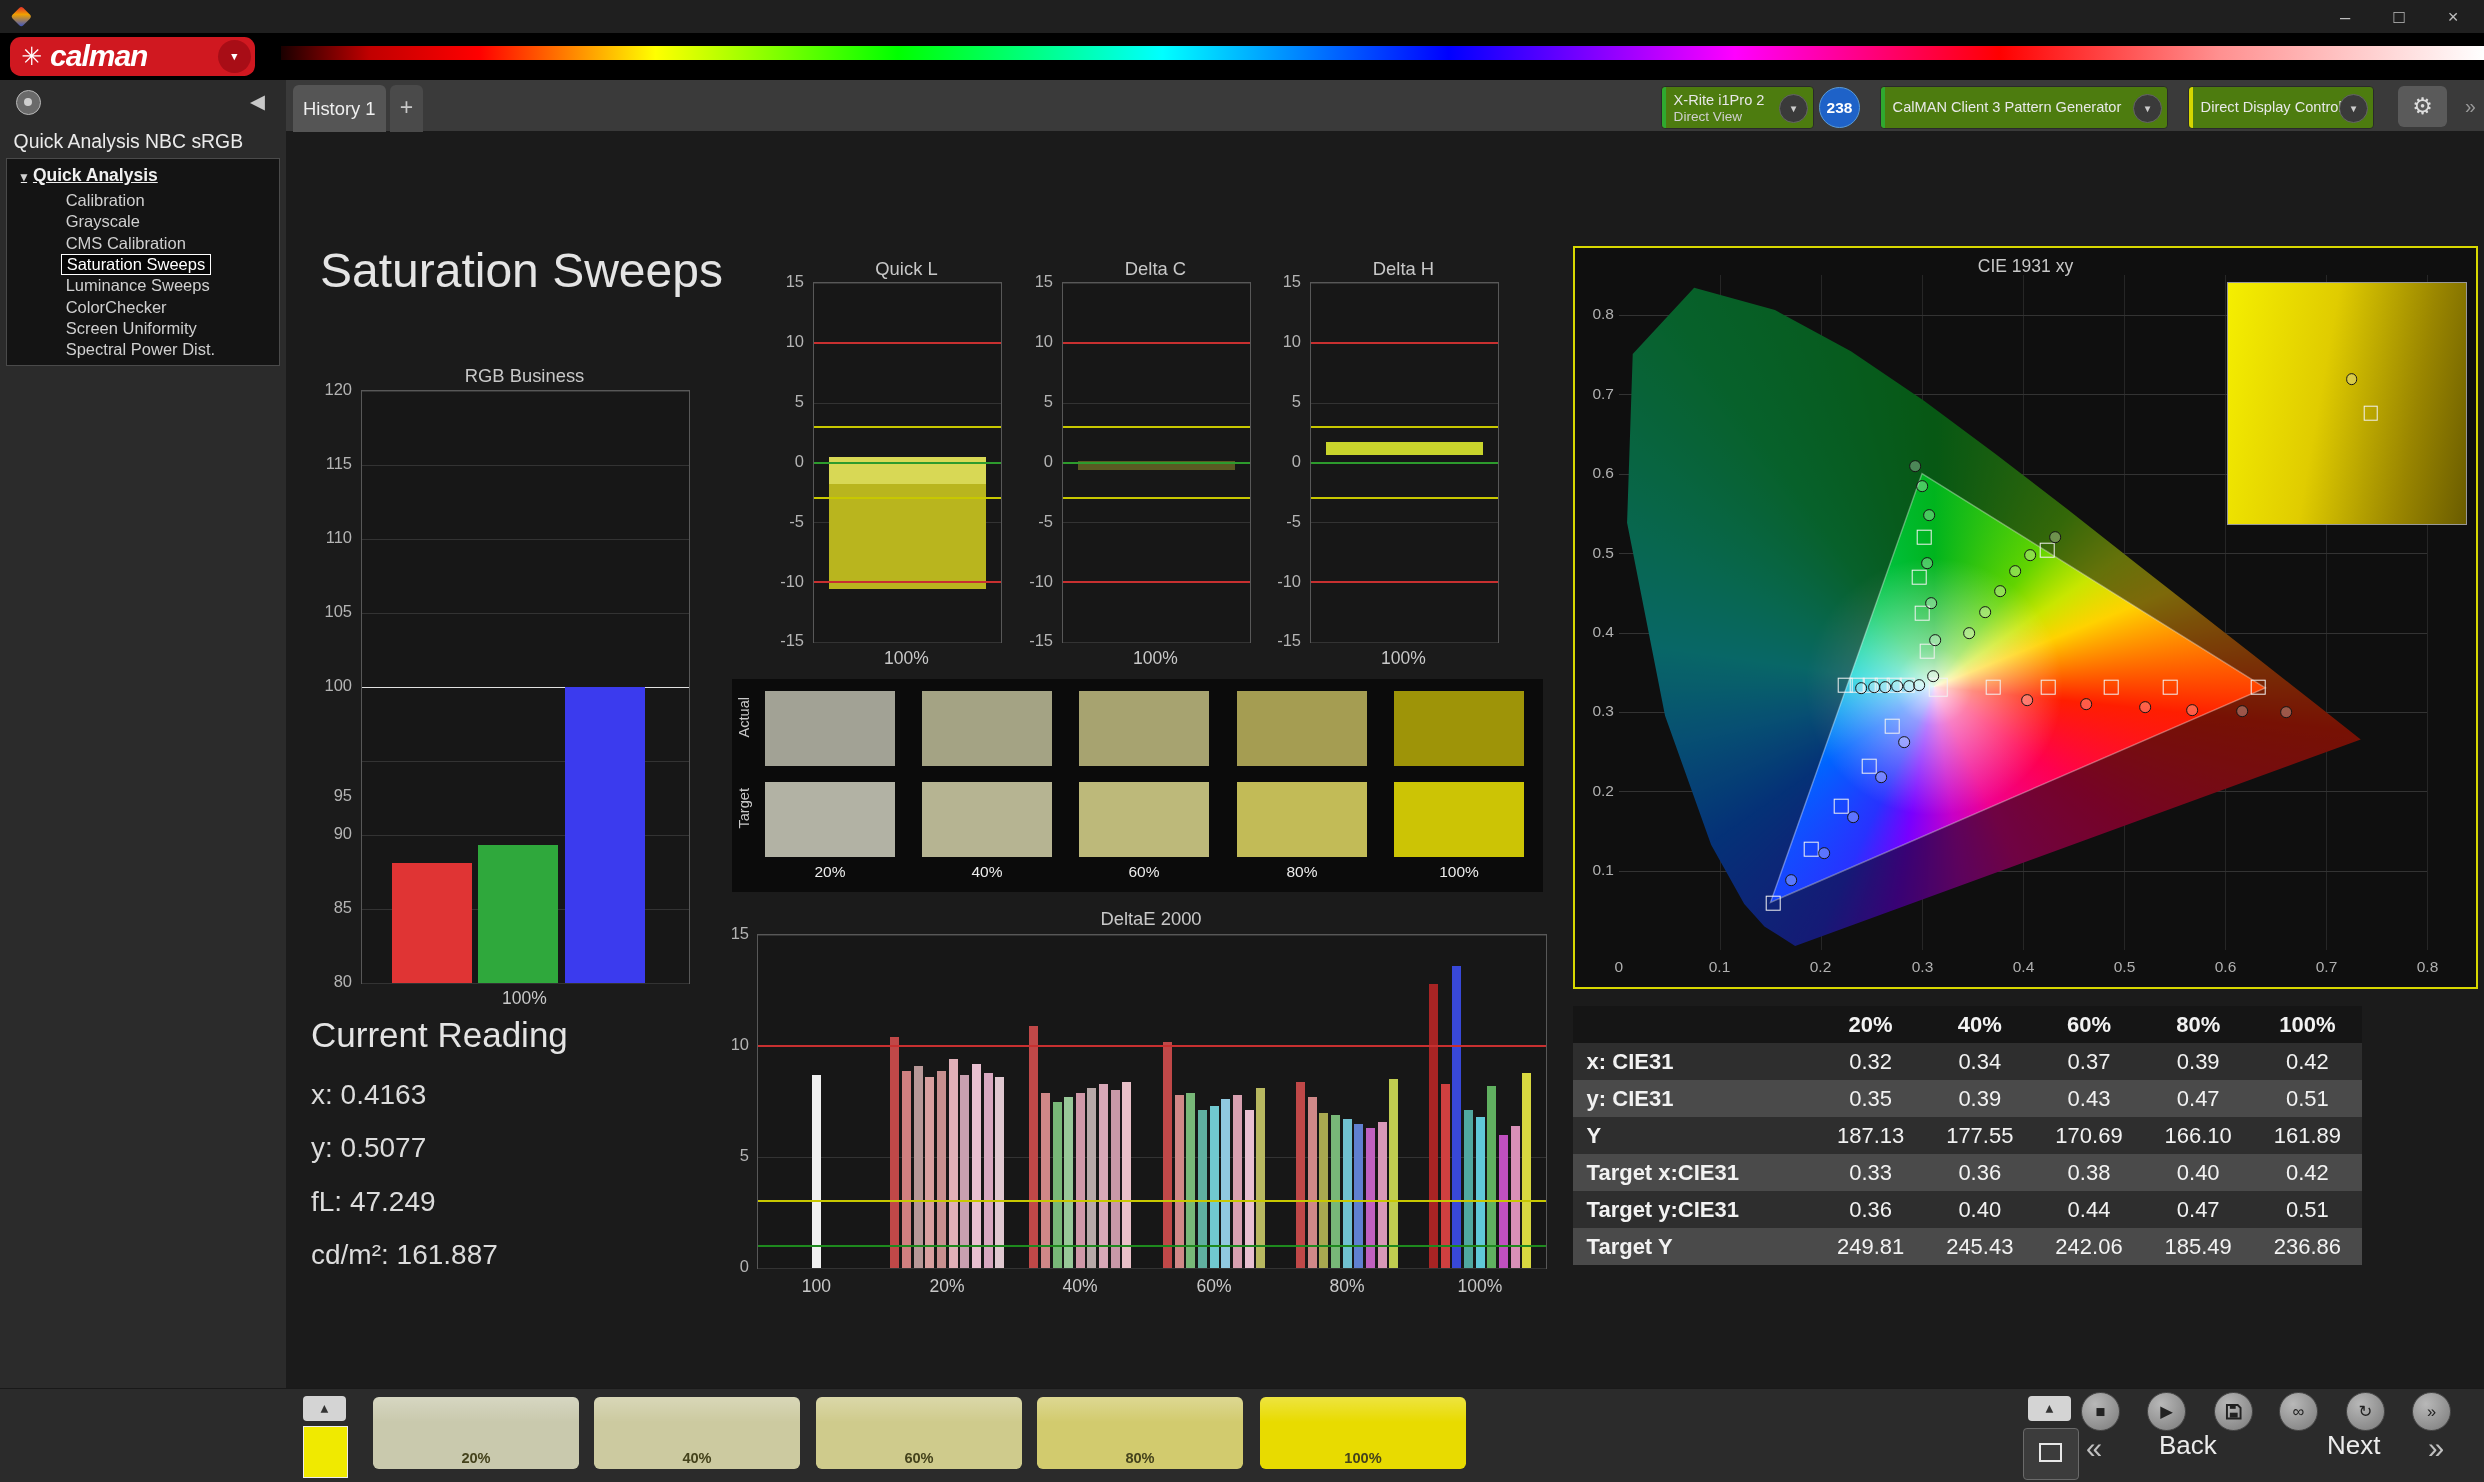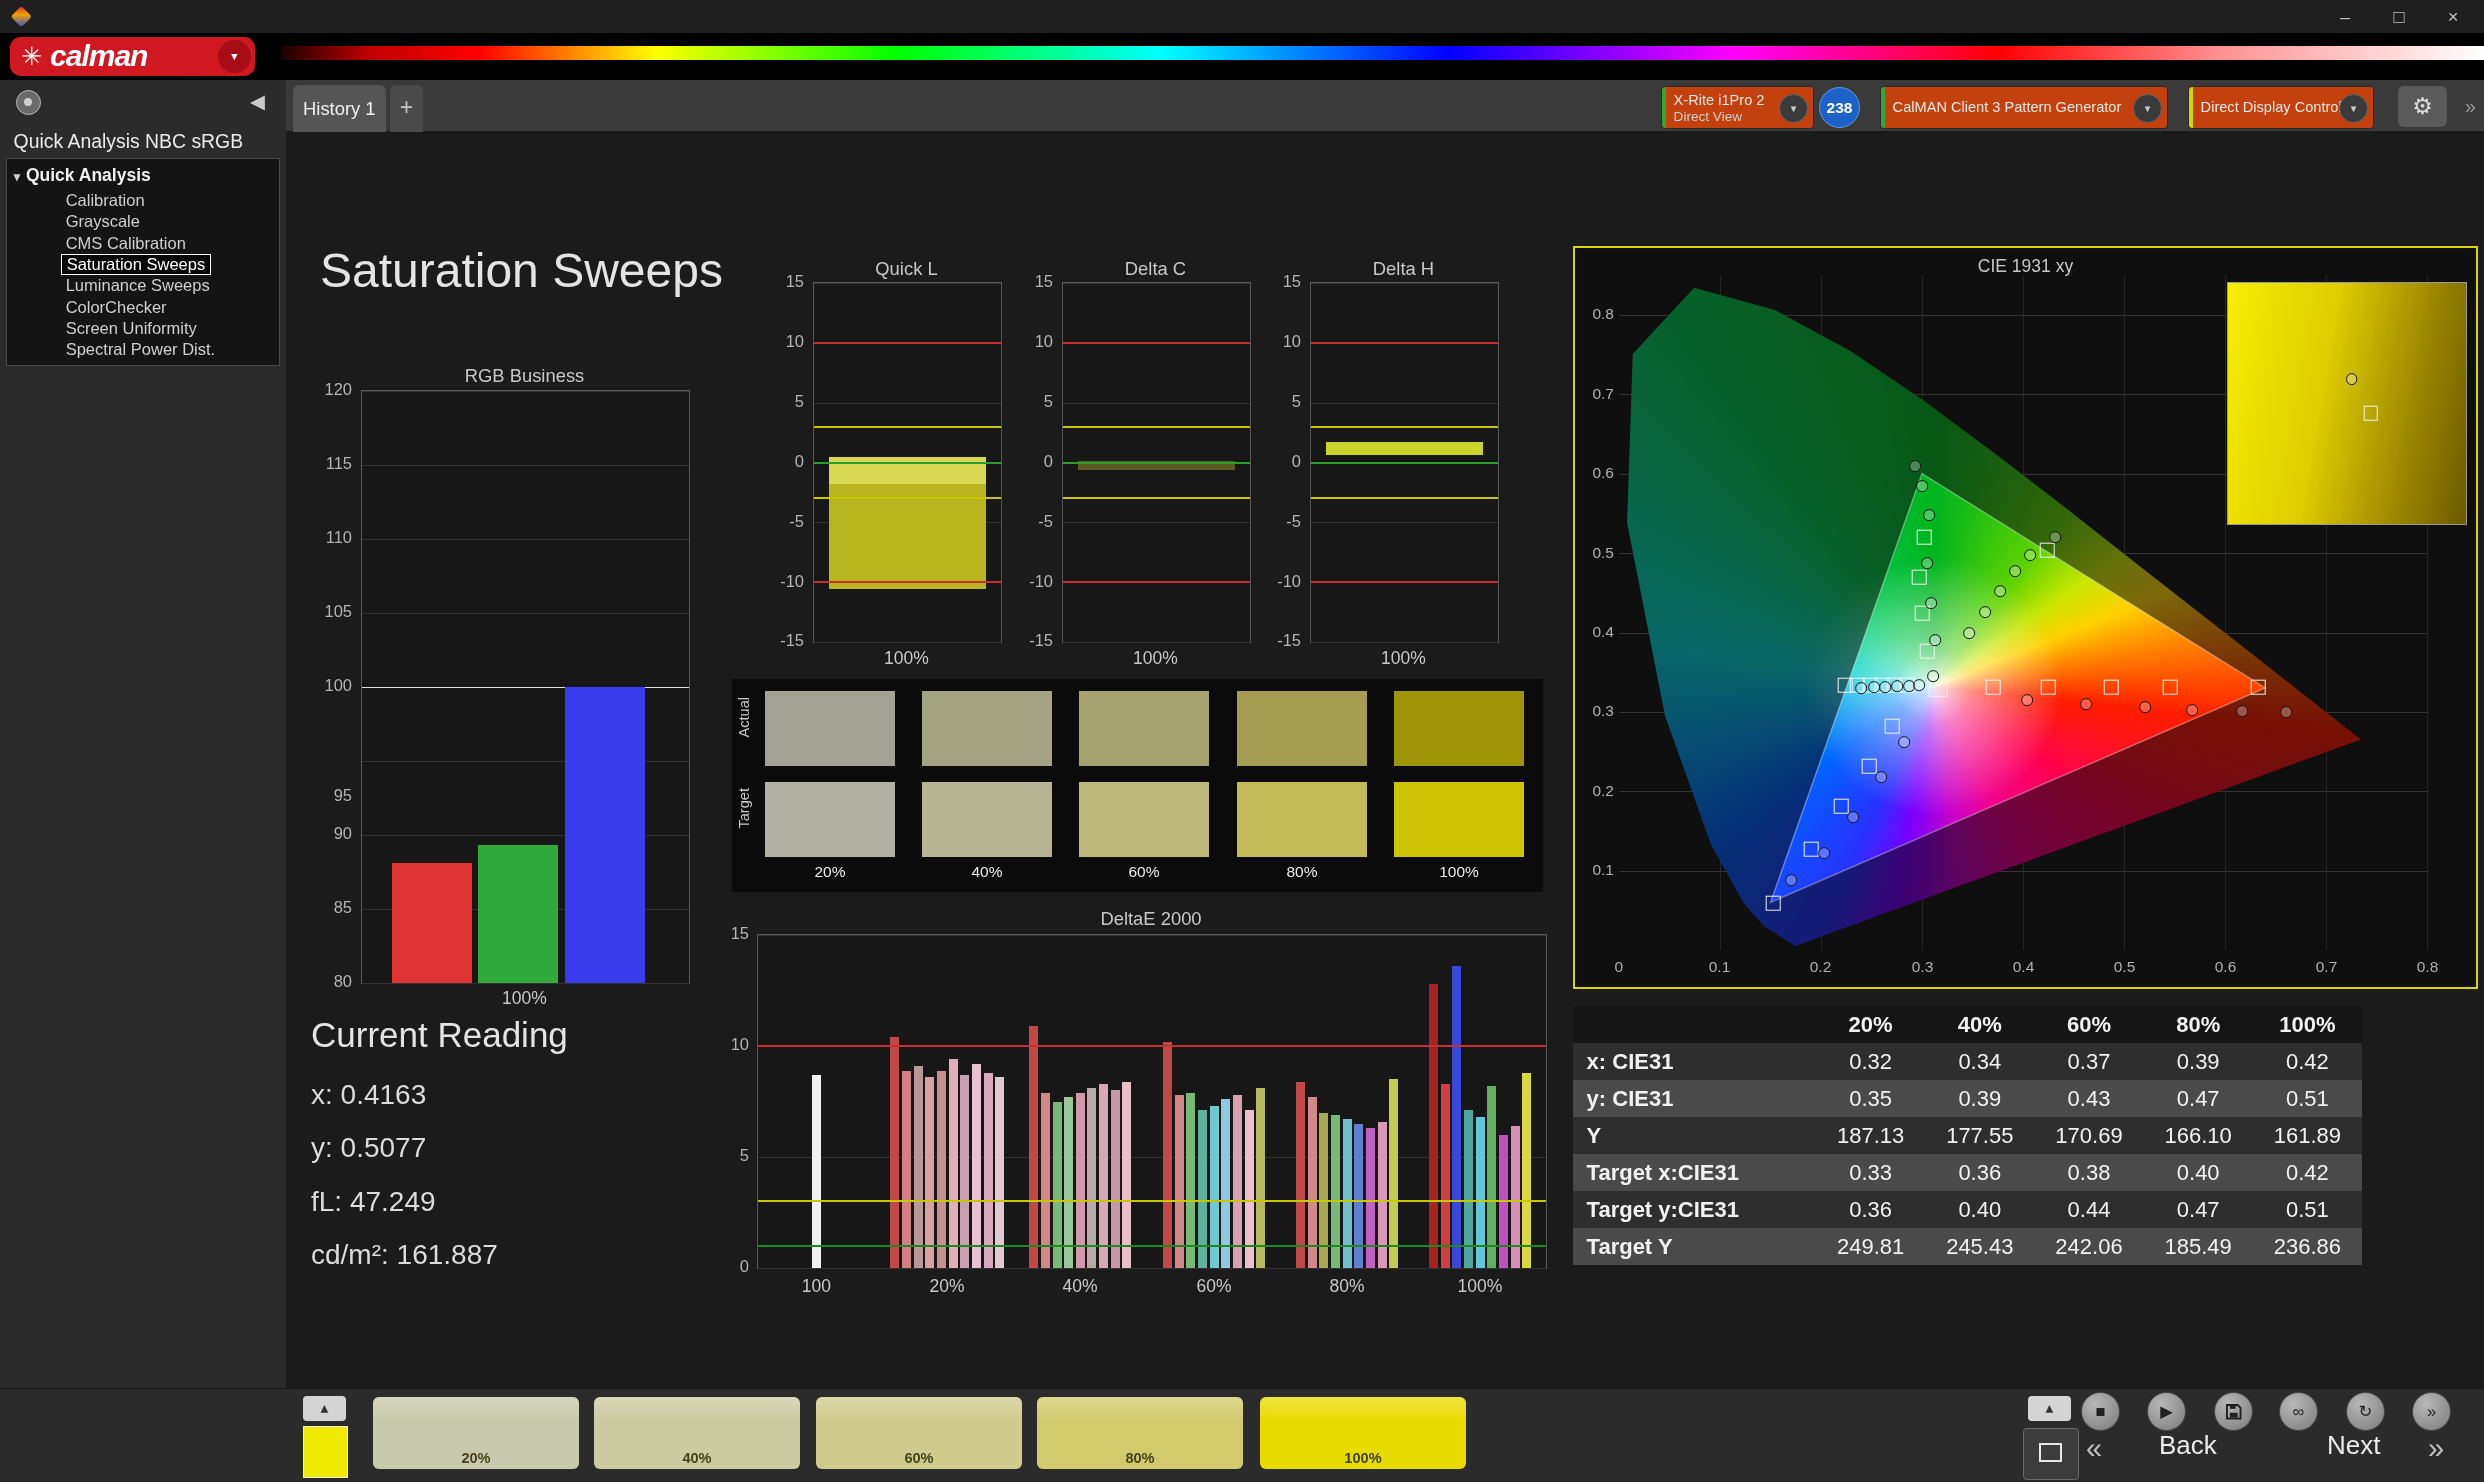--- a/index.html
+++ b/index.html
@@ -18,40 +18,40 @@
   .logo-mark{font-size:25px;color:#fff;margin-left:11.6px;}
   .logo-text{font-size:30px;color:#fff;font-weight:bold;font-style:italic;margin-left:7.8px;letter-spacing:-1px;}
   .logo-dd{position:absolute;right:3.9px;top:2.9px;width:33px;height:33px;border-radius:50%;background:#a80d16;color:#fff;font-size:10.7px;text-align:center;line-height:33px;}
   .rainbow{position:absolute;left:281px;right:0;top:12.6px;height:14.6px;background:linear-gradient(90deg,#1a0000 0%,#c00000 4%,#ff0000 9%,#ffff00 17%,#00ff00 28%,#00ffff 40%,#0000ff 53%,#ff00ff 66%,#ff0000 78%,#ff9090 88%,#ffffff 100%);}
 
   
   .tabbar{position:absolute;left:286px;top:80px;right:0;height:51px;background:#3a3a3a;}
   .tab{position:absolute;top:4.9px;height:47px;background:#555;border-radius:5.8px 5.8px 0 0;text-align:center;color:#f0f0f0;}
   .tab-history{left:6.8px;width:93px;line-height:47px;font-size:18.4px;}
   .tab-add{left:104px;width:33px;line-height:45px;font-size:23px;color:#c8c8c8;background:#4a4a4a;}
-  .dd{position:absolute;top:5.8px;height:41px;background:#c2410c;border-radius:3.9px;border:1px solid #2a2a2a;}
+  .dd{position:absolute;top:5.8px;height:41px;background:#4d7c0f;border-radius:3.9px;border:1px solid #2a2a2a;}
   .strip{position:absolute;left:0;top:0;bottom:0;width:3.9px;border-radius:3.9px 0 0 3.9px;}
   .strip.green{background:#2fa92f;}
   .strip.yellow{background:#d6d600;}
   .dd-l1{position:absolute;left:11.6px;top:4.9px;font-size:14.6px;color:#e8e8e8;white-space:nowrap;}
   .dd-l2{position:absolute;left:11.6px;top:22px;font-size:13.6px;color:#cfcfcf;white-space:nowrap;}
   .dd-single{position:absolute;left:11.6px;top:0;line-height:41px;font-size:14.6px;color:#e8e8e8;white-space:nowrap;}
   .dd-circle{position:absolute;right:4.9px;top:6.8px;width:27px;height:27px;border-radius:50%;background:#3a3a3a;border:1px solid #666;color:#ccc;font-size:9.7px;text-align:center;line-height:27px;}
   .badge{position:absolute;left:1533px;top:6.8px;width:39px;height:39px;border-radius:50%;background:#1e62c8;border:1.9px solid #5b9bd5;color:#fff;font-size:15.5px;font-weight:bold;text-align:center;line-height:39px;}
   .gear-btn{position:absolute;left:2112px;top:5.8px;width:49px;height:41px;background:#5a5a5a;border-radius:5.8px;text-align:center;line-height:41px;font-size:23px;color:#ddd;}
   .tb-chev{position:absolute;left:2172px;top:5.8px;width:25px;line-height:41px;font-size:19.4px;color:#9a9a9a;text-align:center;}
 
   
   .sidebar{position:absolute;left:0;top:80px;width:286px;height:1308px;background:#2b2b2b;}
   .sb-circle{position:absolute;left:15.5px;top:9.7px;width:23px;height:23px;border-radius:50%;background:#6a6a6a;border:1.9px solid #b8b8b8;}
   .sb-circle::after{content:"";position:absolute;left:7.8px;top:7.8px;width:7.8px;height:7.8px;border-radius:50%;background:#cfcfcf;}
   .sb-collapse{position:absolute;left:250px;top:9.7px;font-size:19.4px;color:#c8c8c8;}
   .sb-header{position:absolute;left:13.6px;top:50px;font-size:19.4px;color:#eaeaea;white-space:nowrap;}
   .tree{position:absolute;left:5.8px;top:78px;width:272px;height:206px;background:#141414;border:1px solid #4a4a4a;}
-  .tree-root{position:absolute;left:7px;top:5.8px;font-size:17.5px;font-weight:bold;color:#f0f0f0;}
+  .tree-root{position:absolute;left:14px;top:5.8px;font-size:17.5px;font-weight:bold;color:#f0f0f0;text-decoration:underline;}
   .tree-exp{color:#cfcfcf;font-size:12.6px;margin-right:5.8px;}
   #tree-items{position:absolute;left:54px;top:31px;}
   .tree-item{height:21.3px;line-height:21.3px;font-size:16.5px;color:#d0d0d0;padding:0 4.9px;width:fit-content;white-space:nowrap;}
   .tree-item.selected{border:1px solid #fff;background:#060606;color:#fff;height:19.4px;line-height:19.4px;}
 
   
   .main-title{position:absolute;left:320px;top:243px;font-size:48px;color:#e4e4e4;}
   .reading-h{position:absolute;left:311px;top:1015px;font-size:35px;color:#e4e4e4;}
   .reading-line{position:absolute;left:311px;font-size:28px;color:#dcdcdc;}
 

